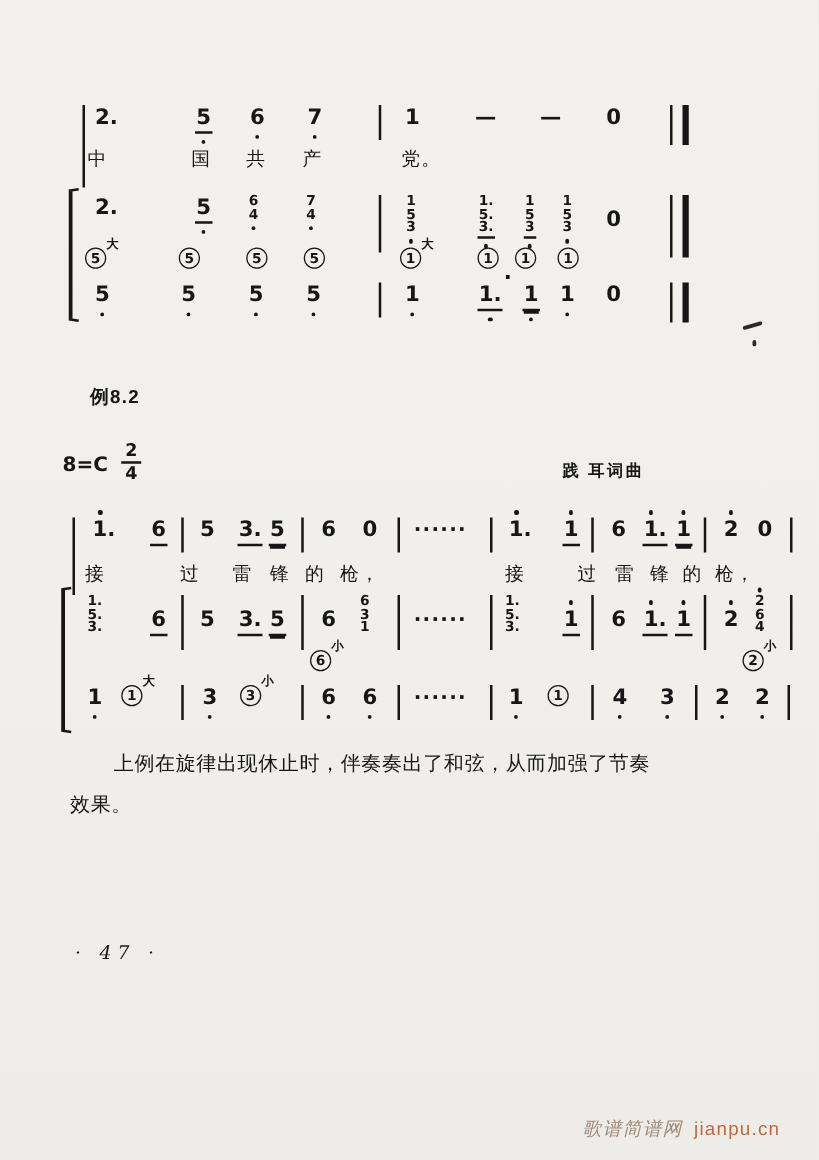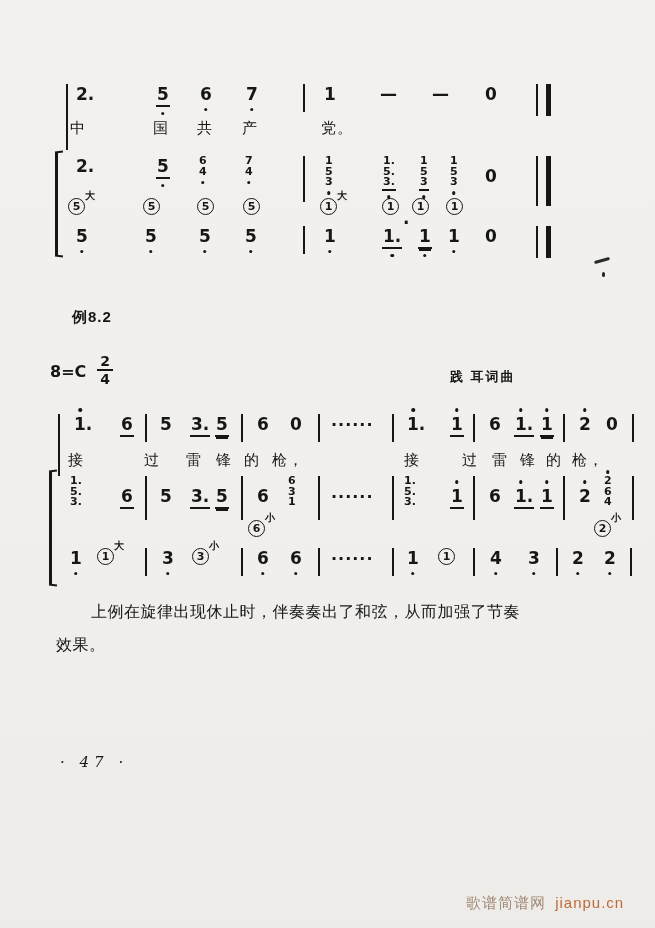--- a/index.html
+++ b/index.html
@@ -50,21 +50,21 @@
   .meter .num{display:block;border-bottom:2px solid #161616;padding-bottom:1px;}
   .meter .den{display:block;padding-top:1px;}
   .credit{position:absolute;left:450px;top:368px;font-size:13px;font-weight:bold;letter-spacing:2px;}
   .para{position:absolute;font-size:16px;letter-spacing:0.5px;line-height:22px;}
   .para.l1{left:91px;top:601px;}
   .para.l2{left:56px;top:634px;}
   .sec-heading{position:absolute;left:91px;top:661px;font-size:16px;font-weight:bold;letter-spacing:1px;}
   .pageno{position:absolute;left:60px;top:753px;font-size:15px;font-style:italic;
        font-family:"DejaVu Serif","Liberation Serif",serif;letter-spacing:5px;}
   .watermark{position:absolute;left:466px;top:894px;font-size:15px;letter-spacing:1px;}
-  .wm-cn{color:#a18a76;}
+  .wm-cn{color:#a18a76;font-style:italic;}
   .wm-site{color:#c06a3c;margin-left:4px;}
   .smudge{position:absolute;left:594px;top:259px;width:16px;height:3px;background:#2a2a2a;
        border-radius:2px;transform:rotate(-16deg);}
   .smudge-dot{position:absolute;left:602px;top:272px;width:3px;height:5px;background:#2a2a2a;border-radius:2px;}
 </style>
 </head>
 <body>
 
 <div class="page">
 

